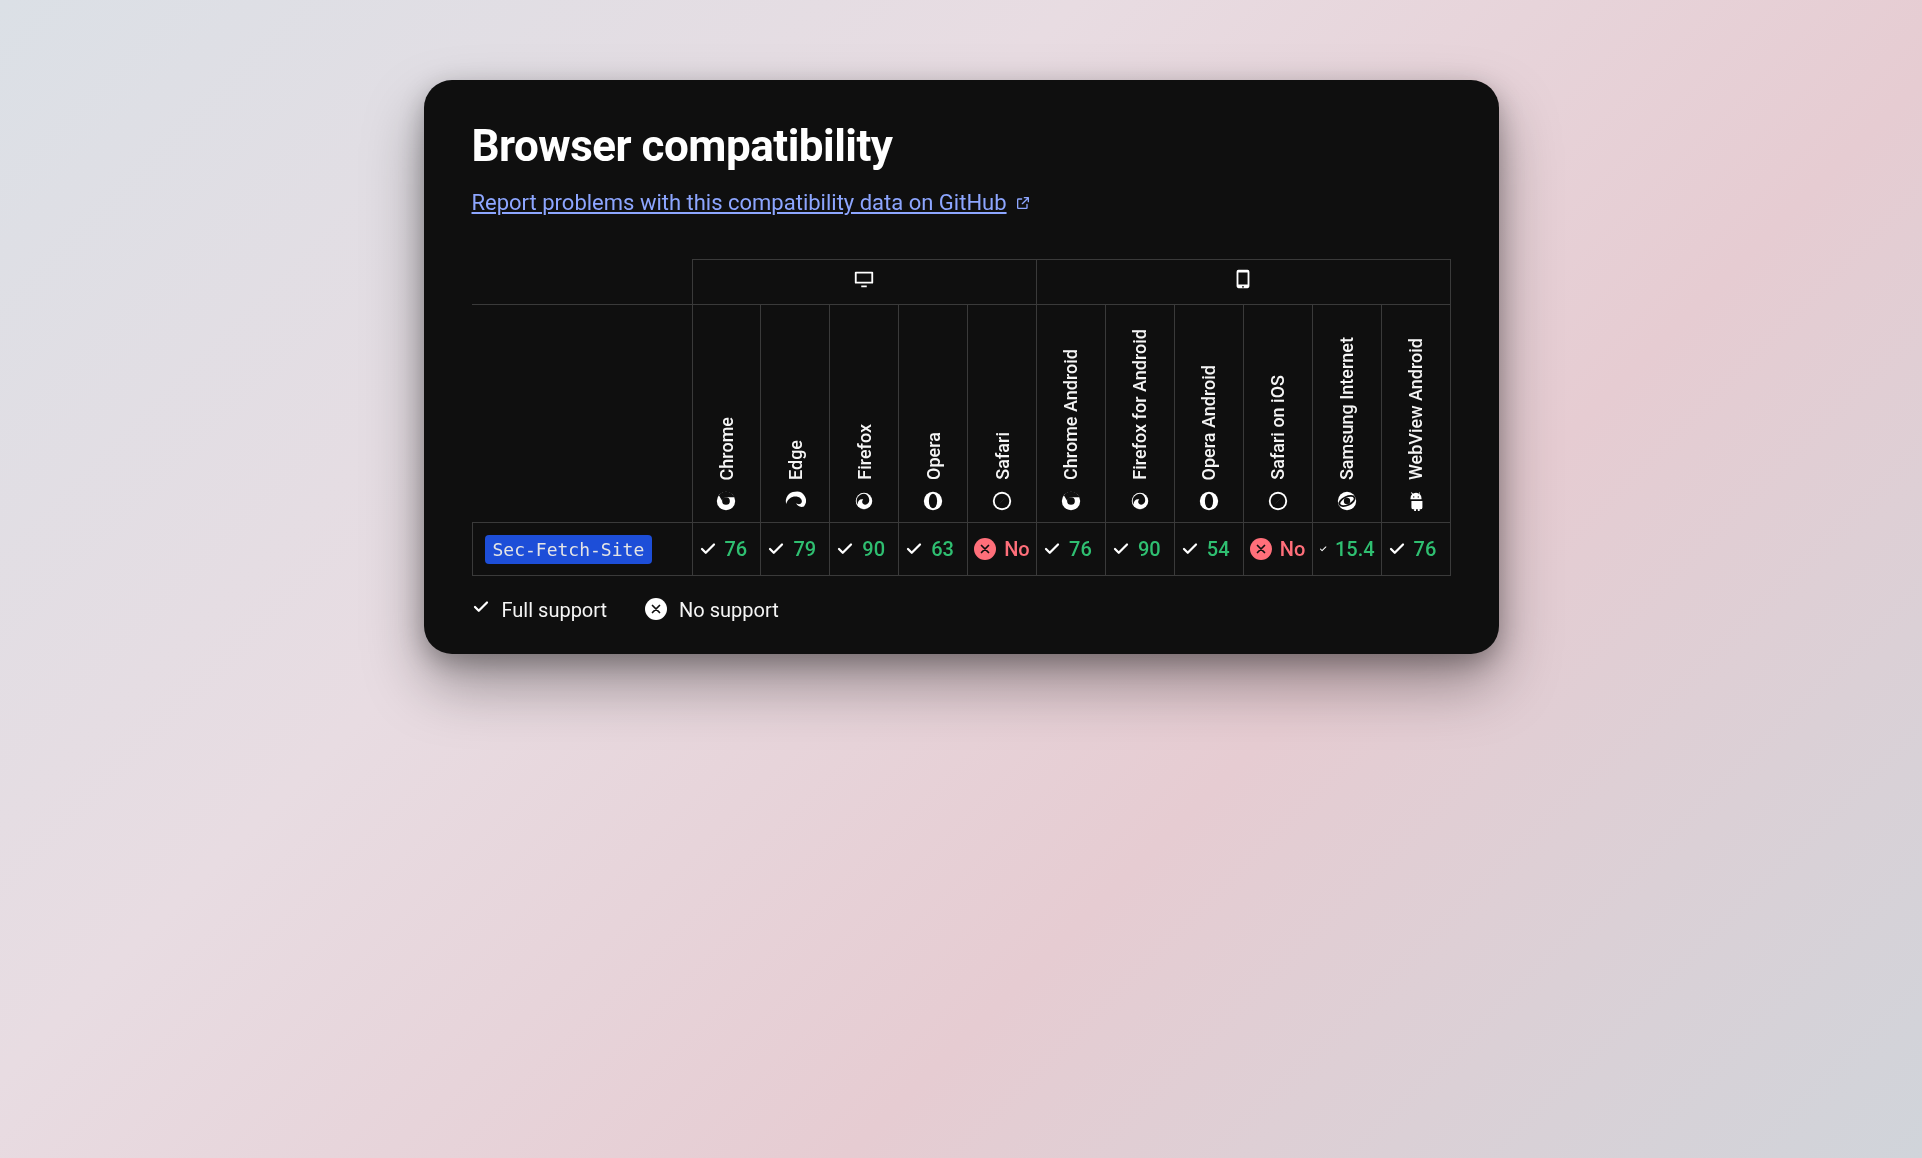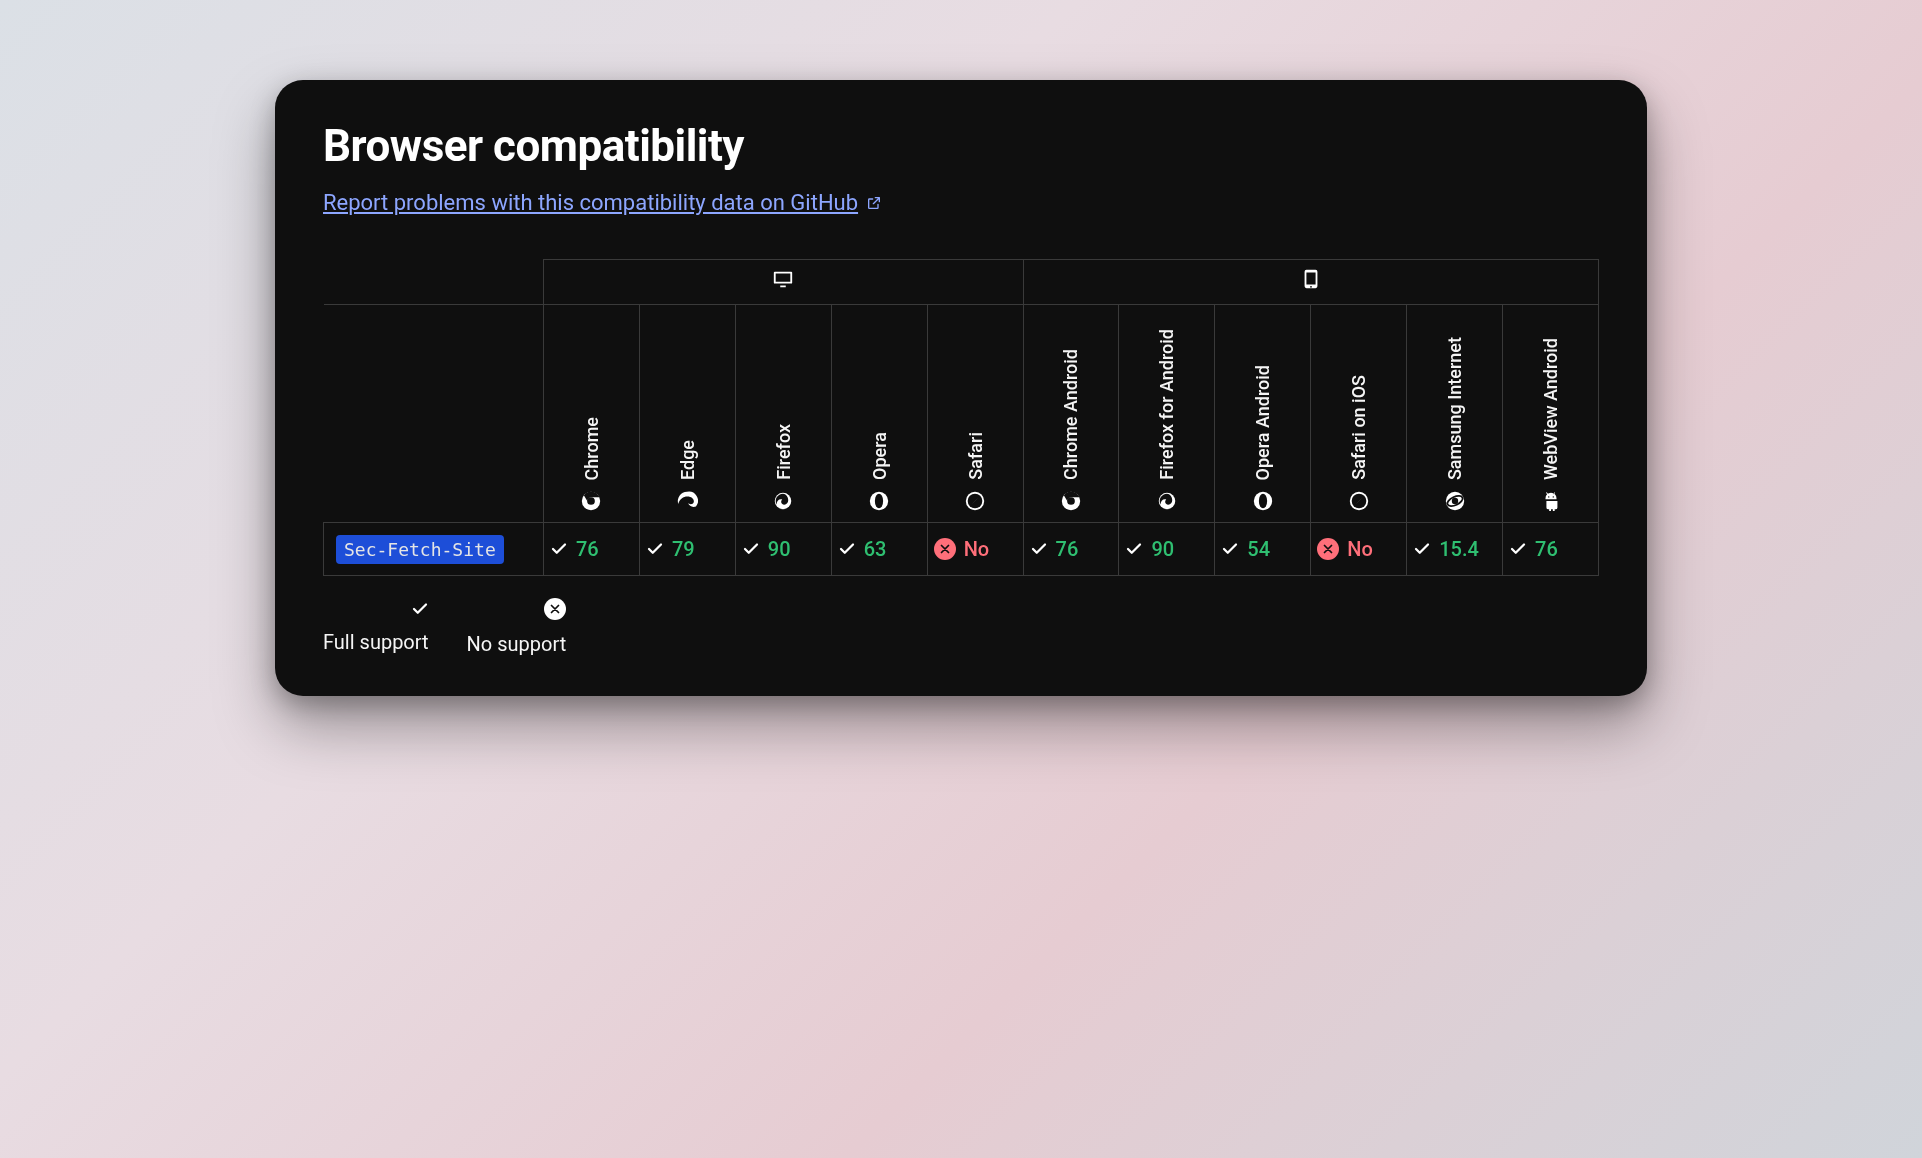--- a/index.html
+++ b/index.html
@@ -9,23 +9,23 @@
     background: linear-gradient(135deg, #dbe0e6 0%, #e8dce2 35%, #e6ccd2 65%, #d0d4da 100%);
     min-height: 100vh;
     display: flex;
     align-items: flex-start;
     justify-content: center;
     padding: 80px 40px 240px;
   }
   .card {
     background: #0f0f0f;
     border-radius: 28px;
-    width: 1372px;
+    width: 1075px;
     max-width: 100%;
-    padding: 40px 48px 40px;
+    padding: 40px 48px 32px;
     color: #fff;
     box-shadow: 0 30px 60px rgba(0,0,0,0.35), 0 8px 24px rgba(0,0,0,0.25);
   }
   h2.title {
     font-size: 44px;
     font-weight: 700;
     letter-spacing: -0.5px;
     margin-bottom: 18px;
   }
   a.report-link {
@@ -116,21 +116,21 @@
     color: #e5e5e5;
   }
   .legend {
     margin-top: 22px;
     display: flex;
     gap: 38px;
     align-items: center;
     font-size: 20px;
     color: #f5f5f5;
   }
-  .legend-item { display: flex; align-items: flex-end; gap: 12px; flex-direction: column; }
+  .legend-item { display: flex; align-items: flex-start; gap: 12px; }
   .legend .no-badge-white {
     width: 22px; height: 22px; border-radius: 50%;
     background: #fff; display: flex; align-items: center; justify-content: center;
   }
   .legend .no-badge-white svg { width: 12px; height: 12px; stroke: #0f0f0f; }
 </style>
 </head>
 <body>
 
 <svg width="0" height="0" style="position:absolute">

